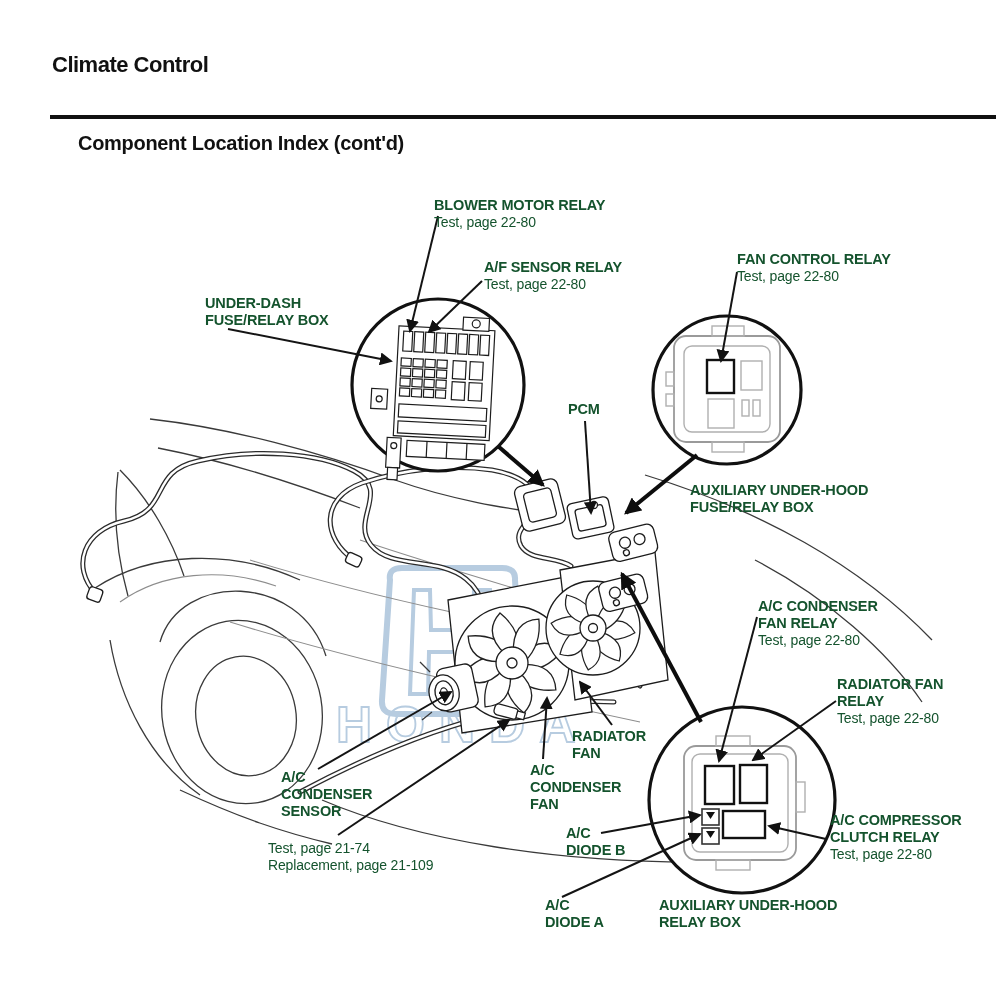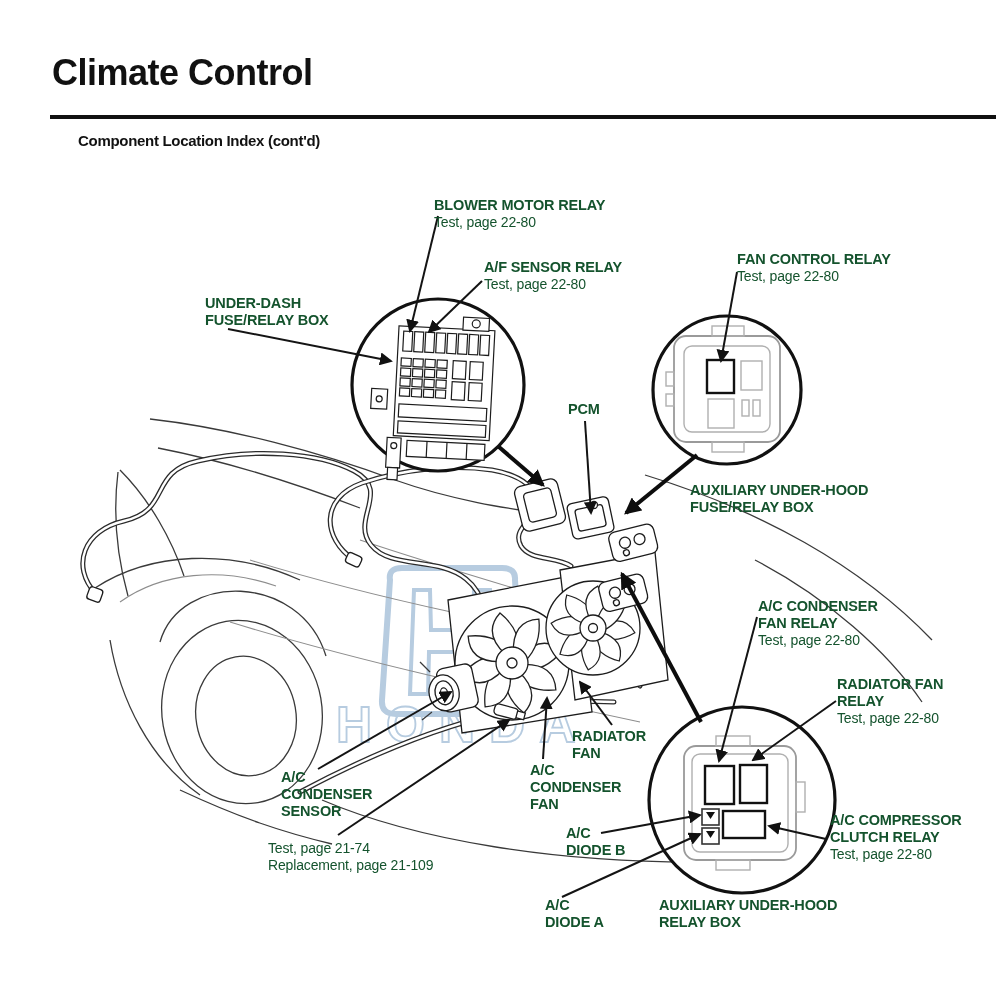--- a/index.html
+++ b/index.html
@@ -1,22 +1,22 @@
 <!DOCTYPE html>
 <html style="--wm: #b7cce0; --ink: #111111;"><head>
 <meta charset="utf-8">
 <style>
   :root{ --wm:#b7cce0; --ink:#111; }
   html,body{margin:0;padding:0;background:#fff;}
   #page{position:relative;width:996px;height:996px;background:#fff;overflow:hidden;
         font-family:"Liberation Sans",sans-serif;color:var(--ink);}
   #diagram-svg{position:absolute;left:0;top:0;}
-  .pagetitle{position:absolute;left:52px;top:52px;font-size:36px;font-weight:700;letter-spacing:-0.5px;}
+  .pagetitle{position:absolute;left:52px;top:52px;font-size:22px;font-weight:700;letter-spacing:-0.5px;}
   .rule{position:absolute;left:50px;top:115px;width:946px;height:4px;background:#111;}
-  .sectiontitle{position:absolute;left:78px;top:132px;font-size:15px;font-weight:700;letter-spacing:-0.3px;}
+  .sectiontitle{position:absolute;left:78px;top:132px;font-size:20px;font-weight:700;letter-spacing:-0.3px;}
   .lbl{position:absolute;font-size:14.5px;line-height:17px;font-weight:700;
        letter-spacing:-0.15px;white-space:nowrap;color:#14532d;}
   .lbl .r{font-weight:400;font-size:14px;}
   svg .ln{stroke:#3a3a3a;stroke-width:1.3;fill:none;}
   svg .lnl{stroke:#8d8d8d;stroke-width:1.1;fill:none;}
   svg .pk{stroke:#1c1c1c;stroke-width:1.3;fill:#fff;}
   svg .pipeO{stroke:#2b2b2b;stroke-width:5;fill:none;stroke-linecap:round;}
   svg .pipeI{stroke:#fff;stroke-width:2.4;fill:none;stroke-linecap:round;}
   svg .callout{stroke:#111;stroke-width:3.2;fill:#fff;}
   svg .gray{stroke:#9a9a9a;stroke-width:1.8;fill:none;}

